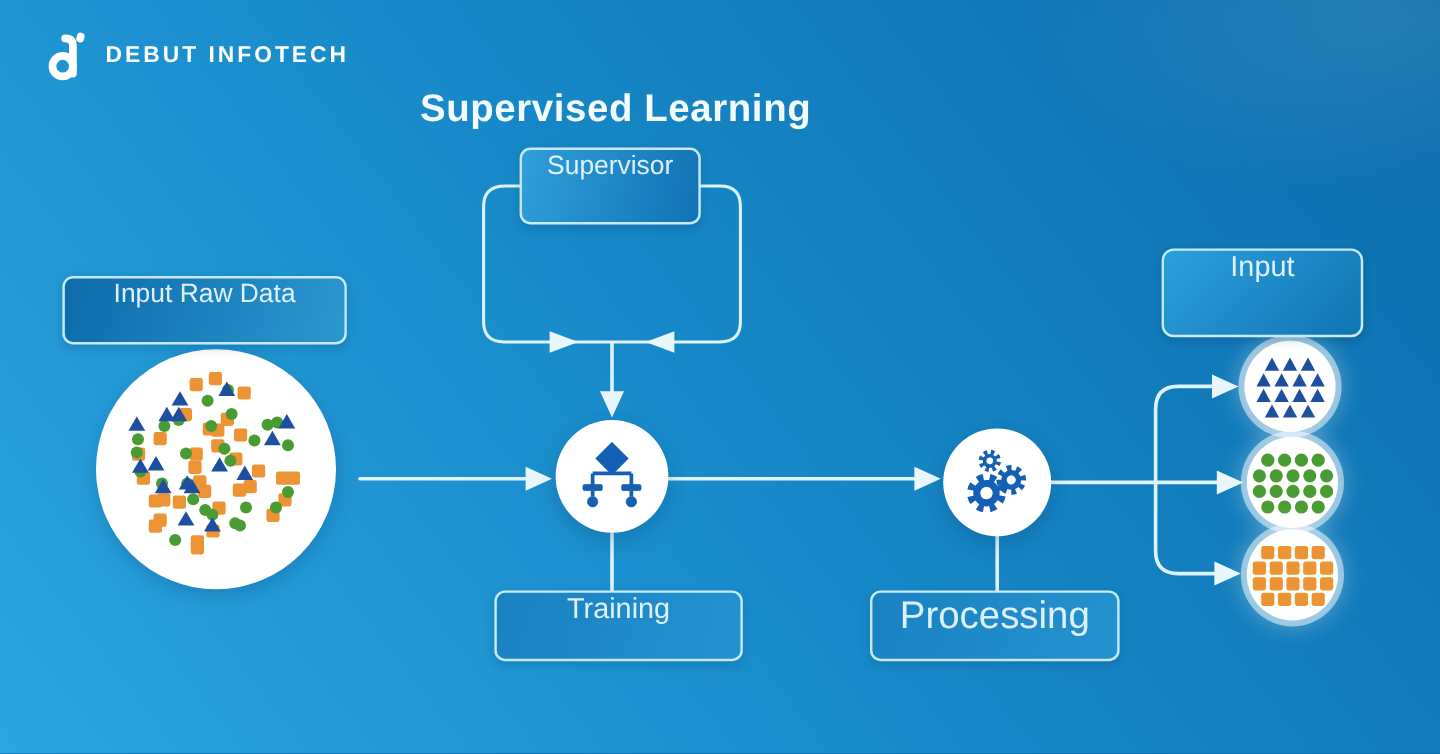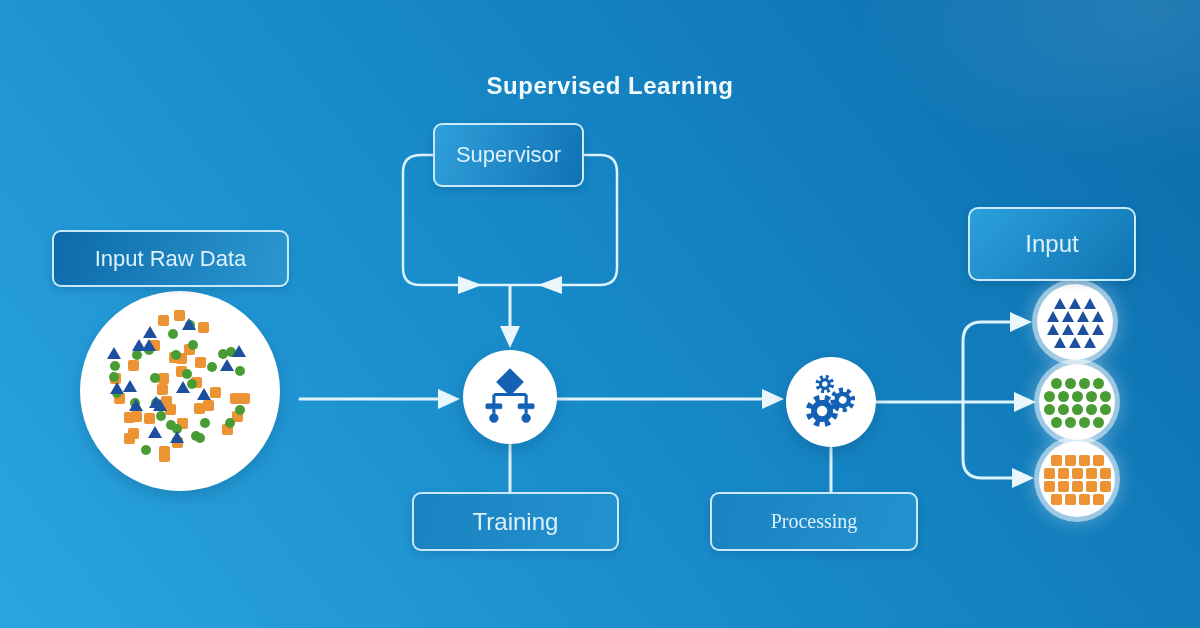--- a/index.html
+++ b/index.html
@@ -9,42 +9,42 @@
     background:linear-gradient(52deg,#2ba5e0 0%,#1789c8 48%,#0c6cab 100%);
   }
   .canvas::after{
     content:"";position:absolute;inset:0;pointer-events:none;
     background:radial-gradient(420px 220px at 96% 2%,rgba(255,255,255,.10),rgba(255,255,255,0) 70%);
   }
   
   .logo{position:absolute;left:40px;top:24px;display:flex;align-items:center;gap:14px;z-index:5;}
   .logo-text{color:#fff;font-weight:700;font-size:19px;letter-spacing:2.5px;white-space:nowrap;}
   
-  .title{position:absolute;left:350px;top:72px;width:520px;text-align:center;
-    color:#f2fafd;font-size:24px;font-weight:700;letter-spacing:.5px;z-index:5;}
+  .title{position:absolute;left:350px;top:72px;width:520px;text-align:left;
+    color:#f2fafd;font-size:32px;font-weight:700;letter-spacing:.5px;z-index:5;}
   
   .wires{position:absolute;left:0;top:0;z-index:1;}
   
   .label-box{position:absolute;z-index:3;border:2px solid rgba(210,238,251,.95);
-    border-radius:9px;display:flex;align-items:center;justify-content:center;
+    border-radius:9px;display:flex;justify-content:center;
     color:#ddf1fc;box-shadow:0 3px 8px rgba(0,45,85,.18);}
   .bx-supervisor{left:433px;top:123px;width:147px;height:60px;font-size:22px;
     background:linear-gradient(105deg,#2f9fda,#1172b3);}
   .bx-training{left:295px;top:192px;width:215px;height:61px;font-size:23px;font-weight:700;
     background:linear-gradient(105deg,#0e6dad,#2190cb);}
   .bx-desired{left:578px;top:192px;width:190px;height:61px;font-size:22px;
     background:linear-gradient(105deg,#2c9cd8,#1478b8);}
   .bx-input{left:52px;top:230px;width:233px;height:53px;font-size:22px;
     background:linear-gradient(105deg,#0d6bab,#2b97cf);}
   .bx-output{left:968px;top:207px;width:164px;height:70px;font-size:24px;border-radius:10px;
     background:linear-gradient(135deg,#2ba0dc,#1074b2);}
   .bx-algorithm{left:412px;top:492px;width:203px;height:55px;font-size:24px;
     background:linear-gradient(105deg,#1a82c2,#2492cf);}
-  .bx-processing{left:710px;top:492px;width:204px;height:55px;font-size:20px;
-    background:linear-gradient(105deg,#1a82c2,#2492cf);font-family:Liberation Serif, serif;}
+  .bx-processing{left:725px;top:492px;width:204px;height:55px;font-size:32px;
+    background:linear-gradient(105deg,#1a82c2,#2492cf);}
   
   .circle{position:absolute;background:#fff;border-radius:50%;z-index:2;
     display:flex;align-items:center;justify-content:center;
     box-shadow:0 6px 16px rgba(0,50,90,.22);}
   .c-input{left:80px;top:291px;width:200px;height:200px;}
   .c-algo{left:463px;top:350px;width:94px;height:94px;}
   .c-proc{left:786px;top:357px;width:90px;height:90px;}
   .c-out{width:76px;height:76px;flex-direction:column;
     box-shadow:0 0 0 5px rgba(255,255,255,.5),0 0 16px 8px rgba(255,255,255,.22);}
   .c-out1{left:1037px;top:284px;}
@@ -63,20 +63,30 @@
   .k-sq{width:11px;height:11px;border-radius:2px;}
   .k-ci{width:11px;height:11px;border-radius:50%;}
   .k-tr{width:0;height:0;border-left:6px solid transparent;border-right:6px solid transparent;
         border-bottom:11px solid;}
 </style>
 </head>
 <body>
 
 <div class="canvas">
 
+  <div class="logo">
+    <svg width="34" height="46" viewBox="0 0 50 62">
+      <g fill="none" stroke="#ffffff" stroke-width="9.5" stroke-linecap="round">
+        <circle cx="18" cy="43" r="12.5"></circle>
+        <path d="M30.5 52 L30.5 18 Q30.5 9 21 9"></path>
+      </g>
+      <rect x="35" y="2" width="9.5" height="12" rx="4.5" fill="#ffffff" transform="rotate(14 40 8)"></rect>
+    </svg>
+    <div class="logo-text">DEBUT INFOTECH</div>
+  </div>
 
   <div class="title">Supervised Learning</div>
 
   <svg class="wires" width="1200" height="628" viewBox="0 0 1200 628">
     <g stroke="#def3fc" stroke-width="3" fill="none" stroke-linecap="round">
 
       <path stroke-width="2.5" d="M433 155 H421 Q403 155 403 172 V268 Q403 285 420 285 H600 Q617 285 617 268 V172 Q617 155 600 155 H580"></path>
 
       <path d="M510 286 V330"></path>
 

